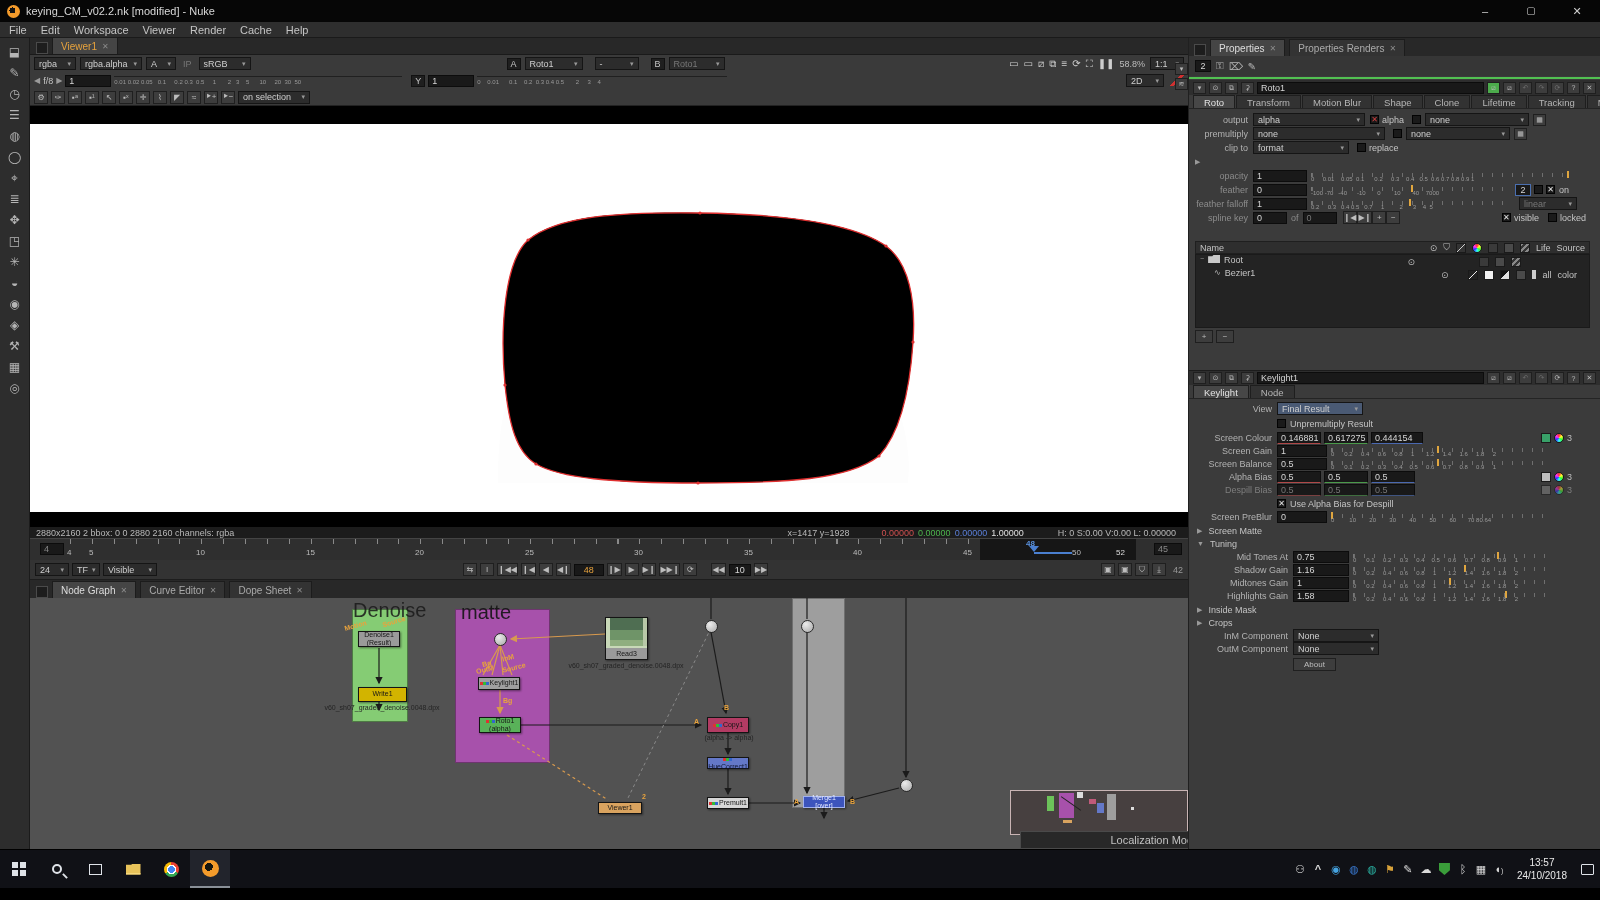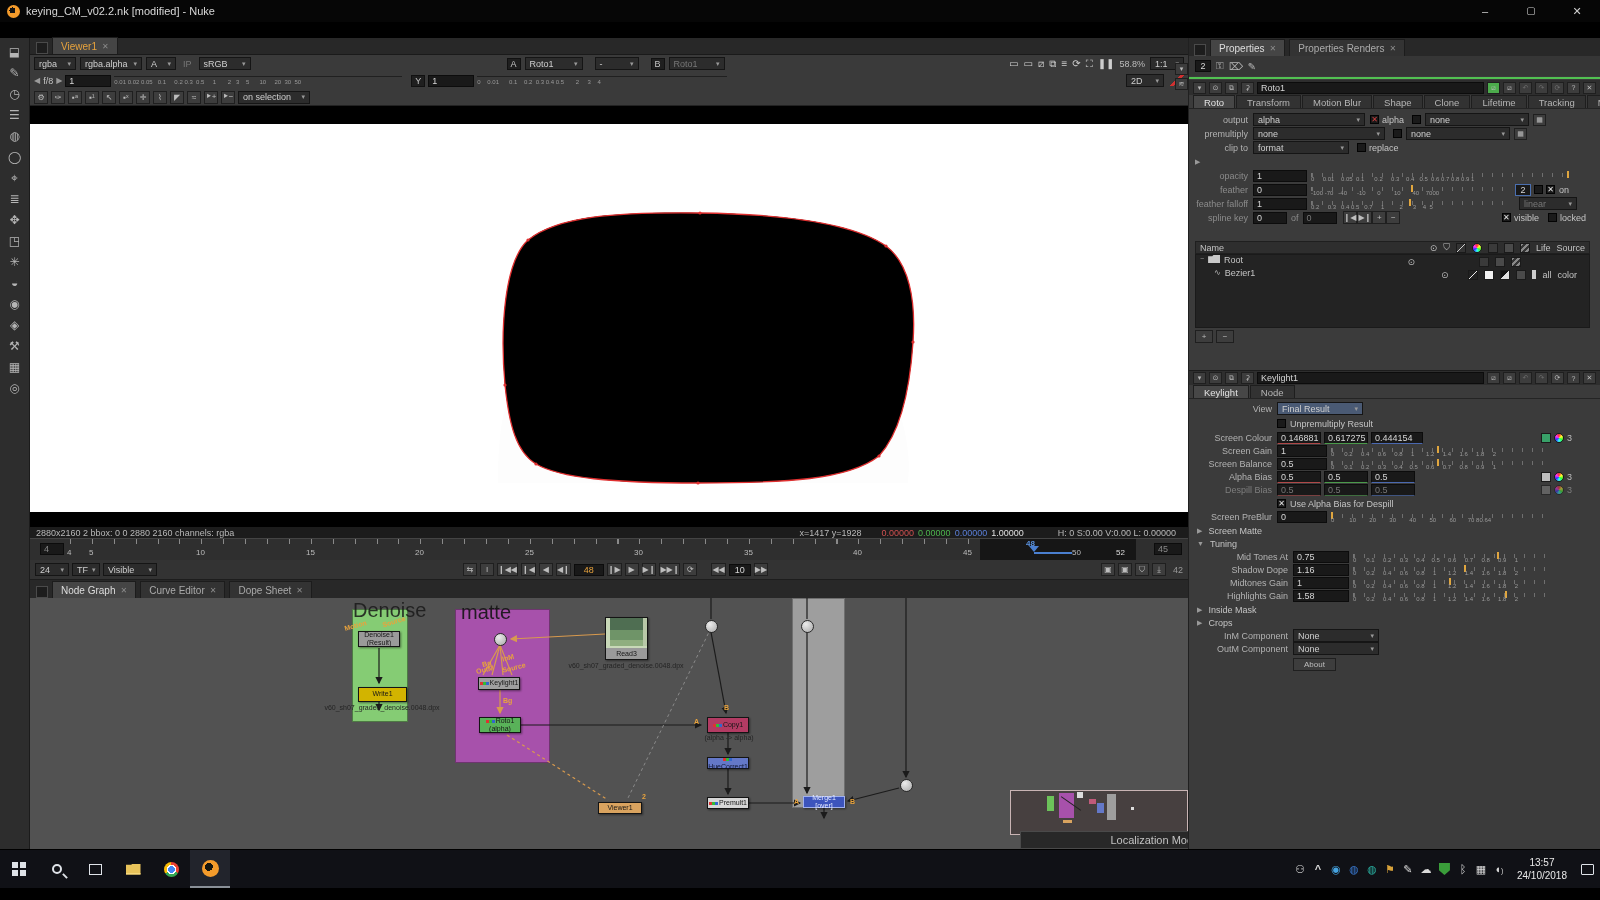--- a/index.html
+++ b/index.html
@@ -46,20 +46,29 @@
   <div class="abs" style="left:0;top:0;width:1600px;height:22px;background:#060606;display:flex;align-items:center">
     <span style="width:13px;height:13px;border-radius:50%;margin:0 6px 0 7px;background:radial-gradient(circle at 42% 42%,#111 0 3px,#f49b2b 3px);flex:none"></span>
     <span class="f11" style="color:#d8d8d8">keying_CM_v02.2.nk [modified] - Nuke</span>
     <span style="margin-left:auto;display:flex">
       <span style="width:46px;text-align:center;color:#cfcfcf;font-size:11px">–</span>
       <span style="width:46px;text-align:center;color:#cfcfcf;font-size:10px">▢</span>
       <span style="width:46px;text-align:center;color:#cfcfcf;font-size:11px">✕</span>
     </span>
   </div>
 
+  <div class="abs" style="left:0;top:22px;width:1600px;height:16px;background:#2e2e2e;border-bottom:1px solid #1a1a1a;display:flex;align-items:center;gap:14px;padding-left:9px">
+    <span class="f11">File</span>
+    <span class="f11">Edit</span>
+    <span class="f11">Workspace</span>
+    <span class="f11">Viewer</span>
+    <span class="f11">Render</span>
+    <span class="f11">Cache</span>
+    <span class="f11">Help</span>
+  </div>
 
   <div class="abs" style="left:0;top:38px;width:30px;height:811px;background:#2d2d2d;border-right:1px solid #1b1b1b;display:flex;flex-direction:column;align-items:center;gap:9px;padding-top:8px">
     <span class="ticon">⬓</span>
     <span class="ticon">✎</span>
     <span class="ticon">◷</span>
     <span class="ticon">☰</span>
     <span class="ticon">◍</span>
     <span class="ticon">◯</span>
     <span class="ticon">⌖</span>
     <span class="ticon">≣</span>
@@ -189,21 +198,21 @@
             <circle cx="849" cy="350" r="1.6"></circle>
           <circle cx="668" cy="377" r="1.6"></circle>
             <circle cx="506" cy="358" r="1.6"></circle>
         </g>
       </svg>
     </div>
 
     <div style="position:absolute;left:0;top:489px;right:0;height:11px;background:#1c1c1c;display:flex;align-items:center;font-size:9px;padding:0 6px;gap:4px">
       <span style="color:#b9b9b9">2880x2160 2  bbox: 0 0 2880 2160  channels: rgba</span>
       <span style="margin-left:auto"></span>
-      <span style="color:#b9b9b9;margin-right:16px">x=1417 y=1928</span>
+      <span style="color:#b9b9b9;margin-right:28px">x=1417 y=1928</span>
       <span style="color:#d05050">0.00000</span>
       <span style="color:#4db54d">0.00000</span>
       <span style="color:#5a7fd8">0.00000</span>
       <span style="color:#e0e0e0">1.00000</span>
       <span style="color:#b9b9b9;margin-left:30px;margin-right:6px">H:  0 S:0.00 V:0.00  L: 0.00000</span>
     </div>
   </div>
 
   <div class="abs" style="left:30px;top:538px;width:1158px;height:22px;background:#2f2f2f;border-top:1px solid #444">
     <span class="fld" style="position:absolute;left:10px;top:4px;width:24px;color:#888">
@@ -745,21 +754,21 @@
       <span class="fld" style="width:56px">
           <span>0.75</span>
         </span>
       <span class="sl" style="width:192px;margin-left:4px">
           <span class="tk"></span>
           <span class="caret" style="left:144px"></span>
           <span class="sc">0      0.1     0.2     0.3     0.4    0.5     0.6     0.7     0.8     0.9     1</span>
         </span>
     </div>
     <div class="pr" style="top:525px">
-      <span class="lb lb104">Shadow Dope</span>
+      <span class="lb lb104">Shadow Gain</span>
       <span class="fld" style="width:56px">
           <span>1.16</span>
         </span>
       <span class="sl" style="width:192px;margin-left:4px">
           <span class="tk"></span>
           <span class="caret" style="left:111px"></span>
           <span class="sc">0      0.2     0.4     0.6     0.8     1       1.2     1.4     1.6     1.8     2</span>
         </span>
     </div>
     <div class="pr" style="top:538px">

